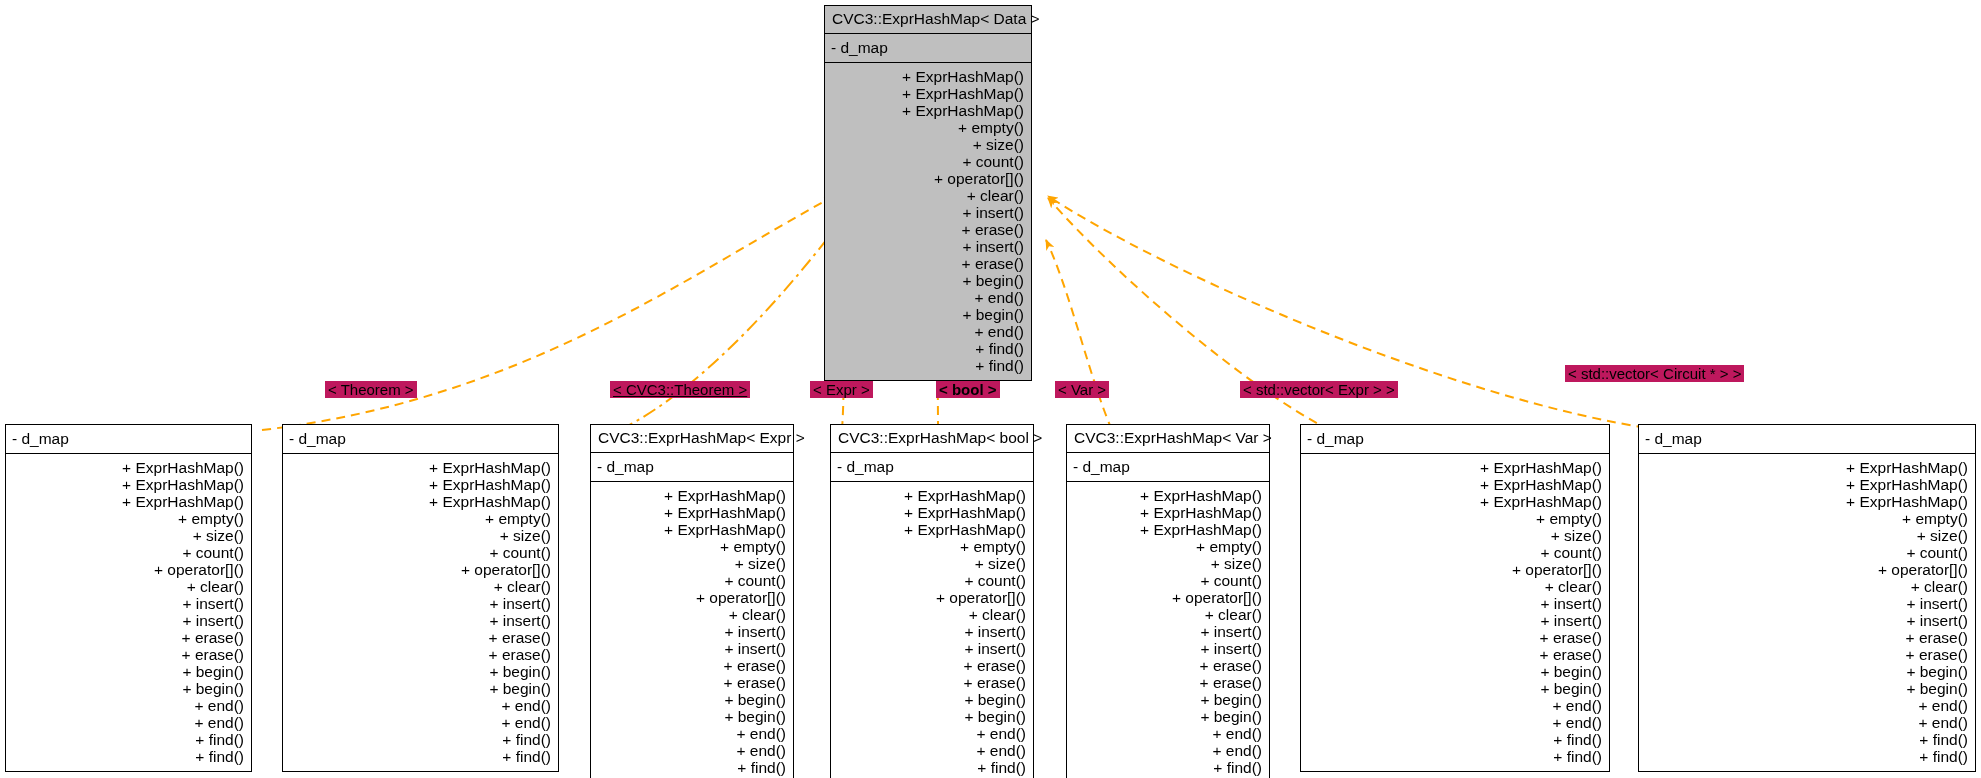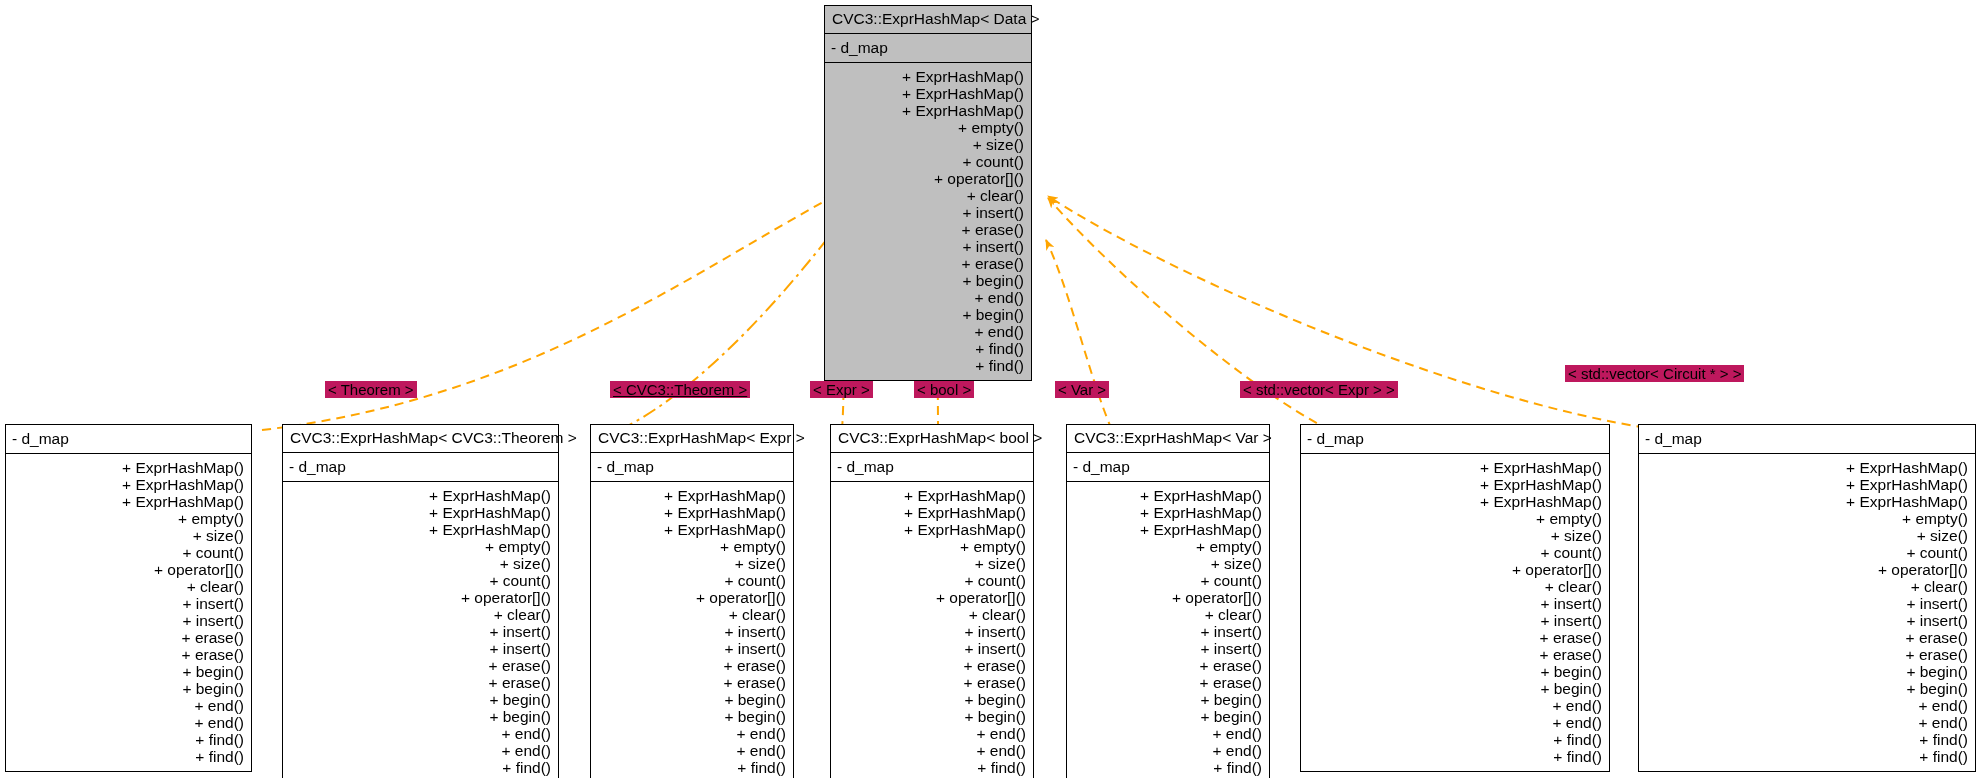--- a/index.html
+++ b/index.html
@@ -92,21 +92,21 @@
     <path d="M 842,430 C 846,370 842,300 840,238" stroke="#ffa500" stroke-width="2" fill="none" stroke-dasharray="9,6" marker-end="url(#arrowOpen)"></path>
     <path d="M 938,430 C 938,370 936,300 936,288" stroke="#ffa500" stroke-width="2" fill="none" stroke-dasharray="9,6" marker-end="url(#arrowOpen)"></path>
     <path d="M 1112,430 C 1090,380 1070,290 1046,240" stroke="#ffa500" stroke-width="2" fill="none" stroke-dasharray="9,6" marker-end="url(#arrowOpen)"></path>
     <path d="M 1330,430 C 1250,390 1120,280 1048,198" stroke="#ffa500" stroke-width="2" fill="none" stroke-dasharray="9,6" marker-end="url(#arrowOpen)"></path>
     <path d="M 1660,430 C 1450,400 1160,270 1048,196" stroke="#ffa500" stroke-width="2" fill="none" stroke-dasharray="9,6" marker-end="url(#arrowOpen)"></path>
   </svg>
 
   <div class="edge-label" style="left:325px; top:381px;">&lt; Theorem &gt;</div>
   <div class="edge-label" style="left:610px; top:381px;text-decoration:underline;">&lt; CVC3::Theorem &gt;</div>
   <div class="edge-label" style="left:810px; top:381px;">&lt; Expr &gt;</div>
-  <div class="edge-label" style="left:914px; top:381px;">&lt; bool &gt;</div>
+  <div class="edge-label" style="left:936px; top:381px;font-weight:bold;">&lt; bool &gt;</div>
   <div class="edge-label" style="left:1055px; top:381px;">&lt; Var &gt;</div>
   <div class="edge-label" style="left:1240px; top:381px;text-align:right;">&lt; std::vector&lt; Expr &gt; &gt;</div>
   <div class="edge-label" style="left:1565px; top:365px;">&lt; std::vector&lt; Circuit * &gt; &gt;</div>
 
   <div class="uml-node base" id="base-node" style="left:824px; top:5px; width:208px;">
     <div class="node-title">CVC3::ExprHashMap&lt; Data &gt;</div>
     <div class="node-attrs">
       <div class="member">- d_map</div>
     </div>
     <div class="node-ops">
@@ -151,21 +151,20 @@
         <div class="member">+ begin()</div>
         <div class="member">+ begin()</div>
         <div class="member">+ end()</div>
         <div class="member">+ end()</div>
         <div class="member">+ find()</div>
         <div class="member">+ find()</div>
       </div>
   </div>
 
   <div class="uml-node derived" style="left:282px; top:424px; width:277px;">
-    <div class="node-title">CVC3::ExprHashMap&lt; CVC3::Theorem &gt;</div>
     <div class="node-attrs">
       <div class="member">- d_map</div>
     </div>
     <div class="node-ops">
         <div class="member">+ ExprHashMap()</div>
         <div class="member">+ ExprHashMap()</div>
         <div class="member">+ ExprHashMap()</div>
         <div class="member">+ empty()</div>
         <div class="member">+ size()</div>
         <div class="member">+ count()</div>

